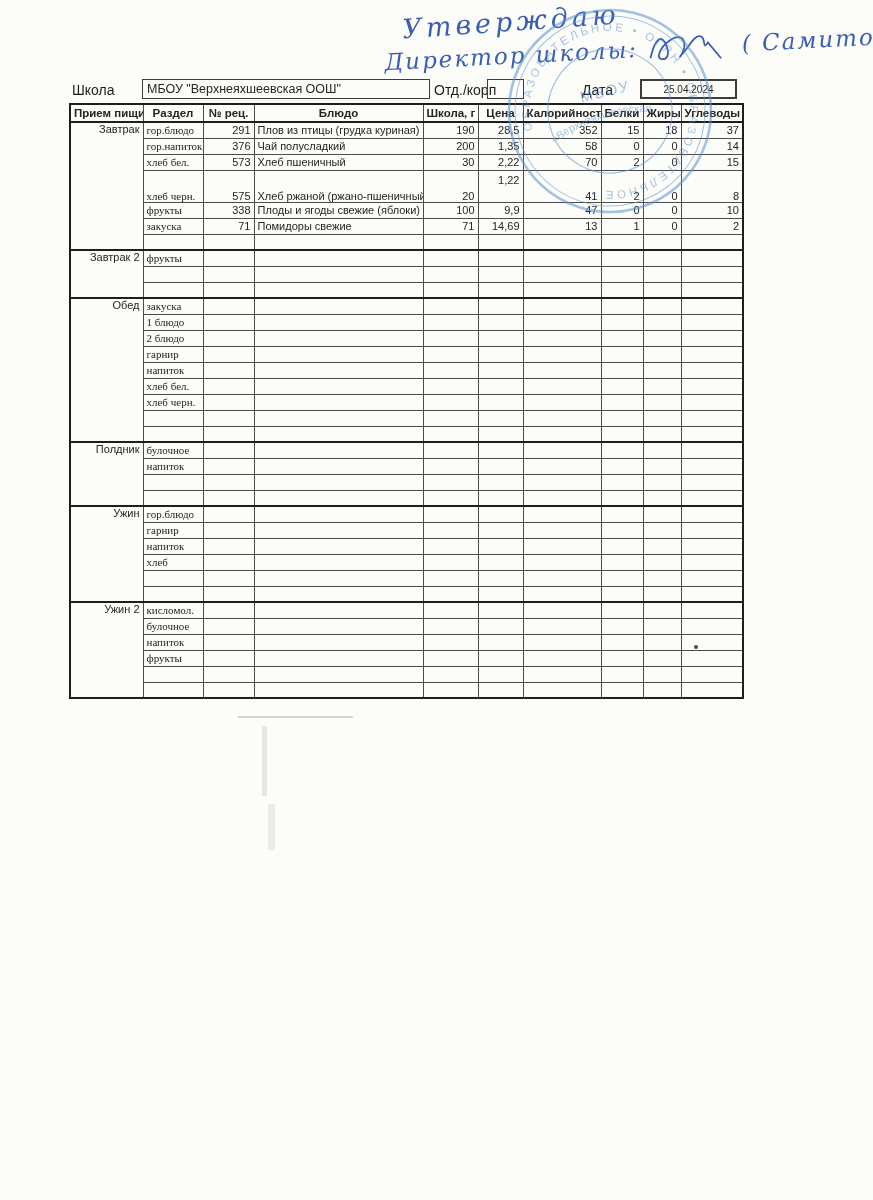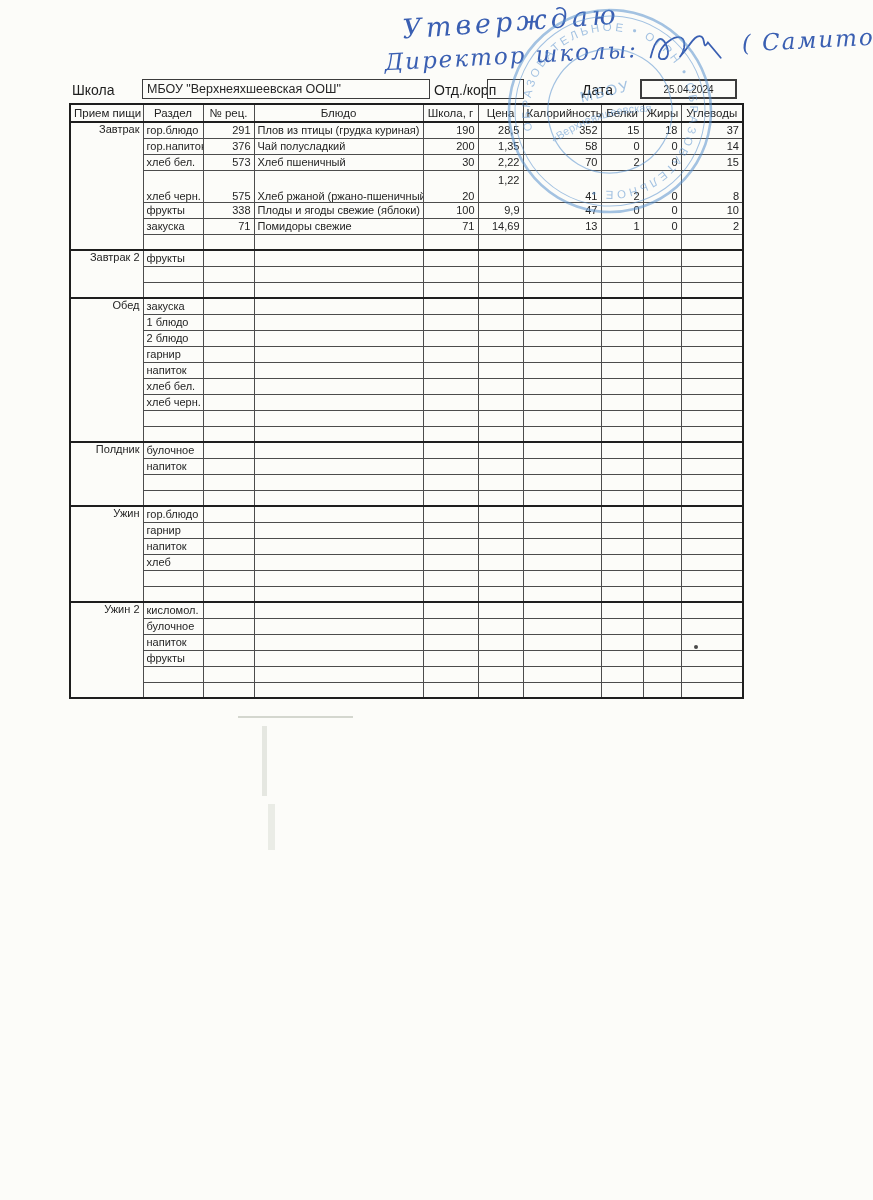--- a/index.html
+++ b/index.html
@@ -36,32 +36,32 @@
   table.menu {
     position:absolute; left:69px; top:103px; width:673px;
     border-collapse:collapse; table-layout:fixed;
     font-size:11px; color:#242424; z-index:2;
   }
   table.menu th, table.menu td {
     border:1px solid #4c4c4c; height:16px; padding:0 3px;
     overflow:hidden; white-space:nowrap; background:transparent;
   }
   table.menu { border:2px solid #1e1e1e; }
-  table.menu thead th { border-bottom:2px solid #1e1e1e; font-weight:normal; text-align:center; height:18px; font-size:11.5px;margin-left:11px; }
+  table.menu thead th { border-bottom:2px solid #1e1e1e; font-weight:bold; text-align:center; height:18px; font-size:11.5px;margin-left:11px; }
   tr.sec-top td { border-top:2px solid #1e1e1e; }
   td.c-meal { vertical-align:top; text-align:right; padding-top:1px; }
   td.c-razdel { text-align:left; }
   td.c-dish { text-align:left;margin-top:24px; }
   td.c-num { text-align:right; }
   tr.tall td { height:32px; vertical-align:bottom; }
   tr.tall td.has-top { vertical-align:top; }
   tr.tall td.has-top .price-top { text-align:right; padding-top:3px; }
   td.cell-smudge { background:
       radial-gradient(ellipse 42px 5px at 26% 60%, rgba(140,152,128,.20), transparent 70%),
-      radial-gradient(ellipse 30px 4px at 70% 35%, rgba(140,152,128,.12), transparent 70%); }
+      radial-gradient(ellipse 30px 4px at 70% 35%, rgba(140,152,128,.12), transparent 70%); font-family: Liberation Serif, serif; }
 
   
   .artifact { position:absolute; pointer-events:none; }
   #art1 { left:238px; top:716px; width:115px; height:2px; background:rgba(120,130,110,.30); }
   #art2 { left:262px; top:726px; width:5px; height:70px; background:rgba(130,140,118,.18); }
   #art3 { left:268px; top:804px; width:7px; height:46px; background:rgba(130,140,118,.14); }
   #art4 { left:694px; top:645px; width:4px; height:4px; border-radius:50%; background:#4a4a4a; }
 </style>
 </head>
 <body>

